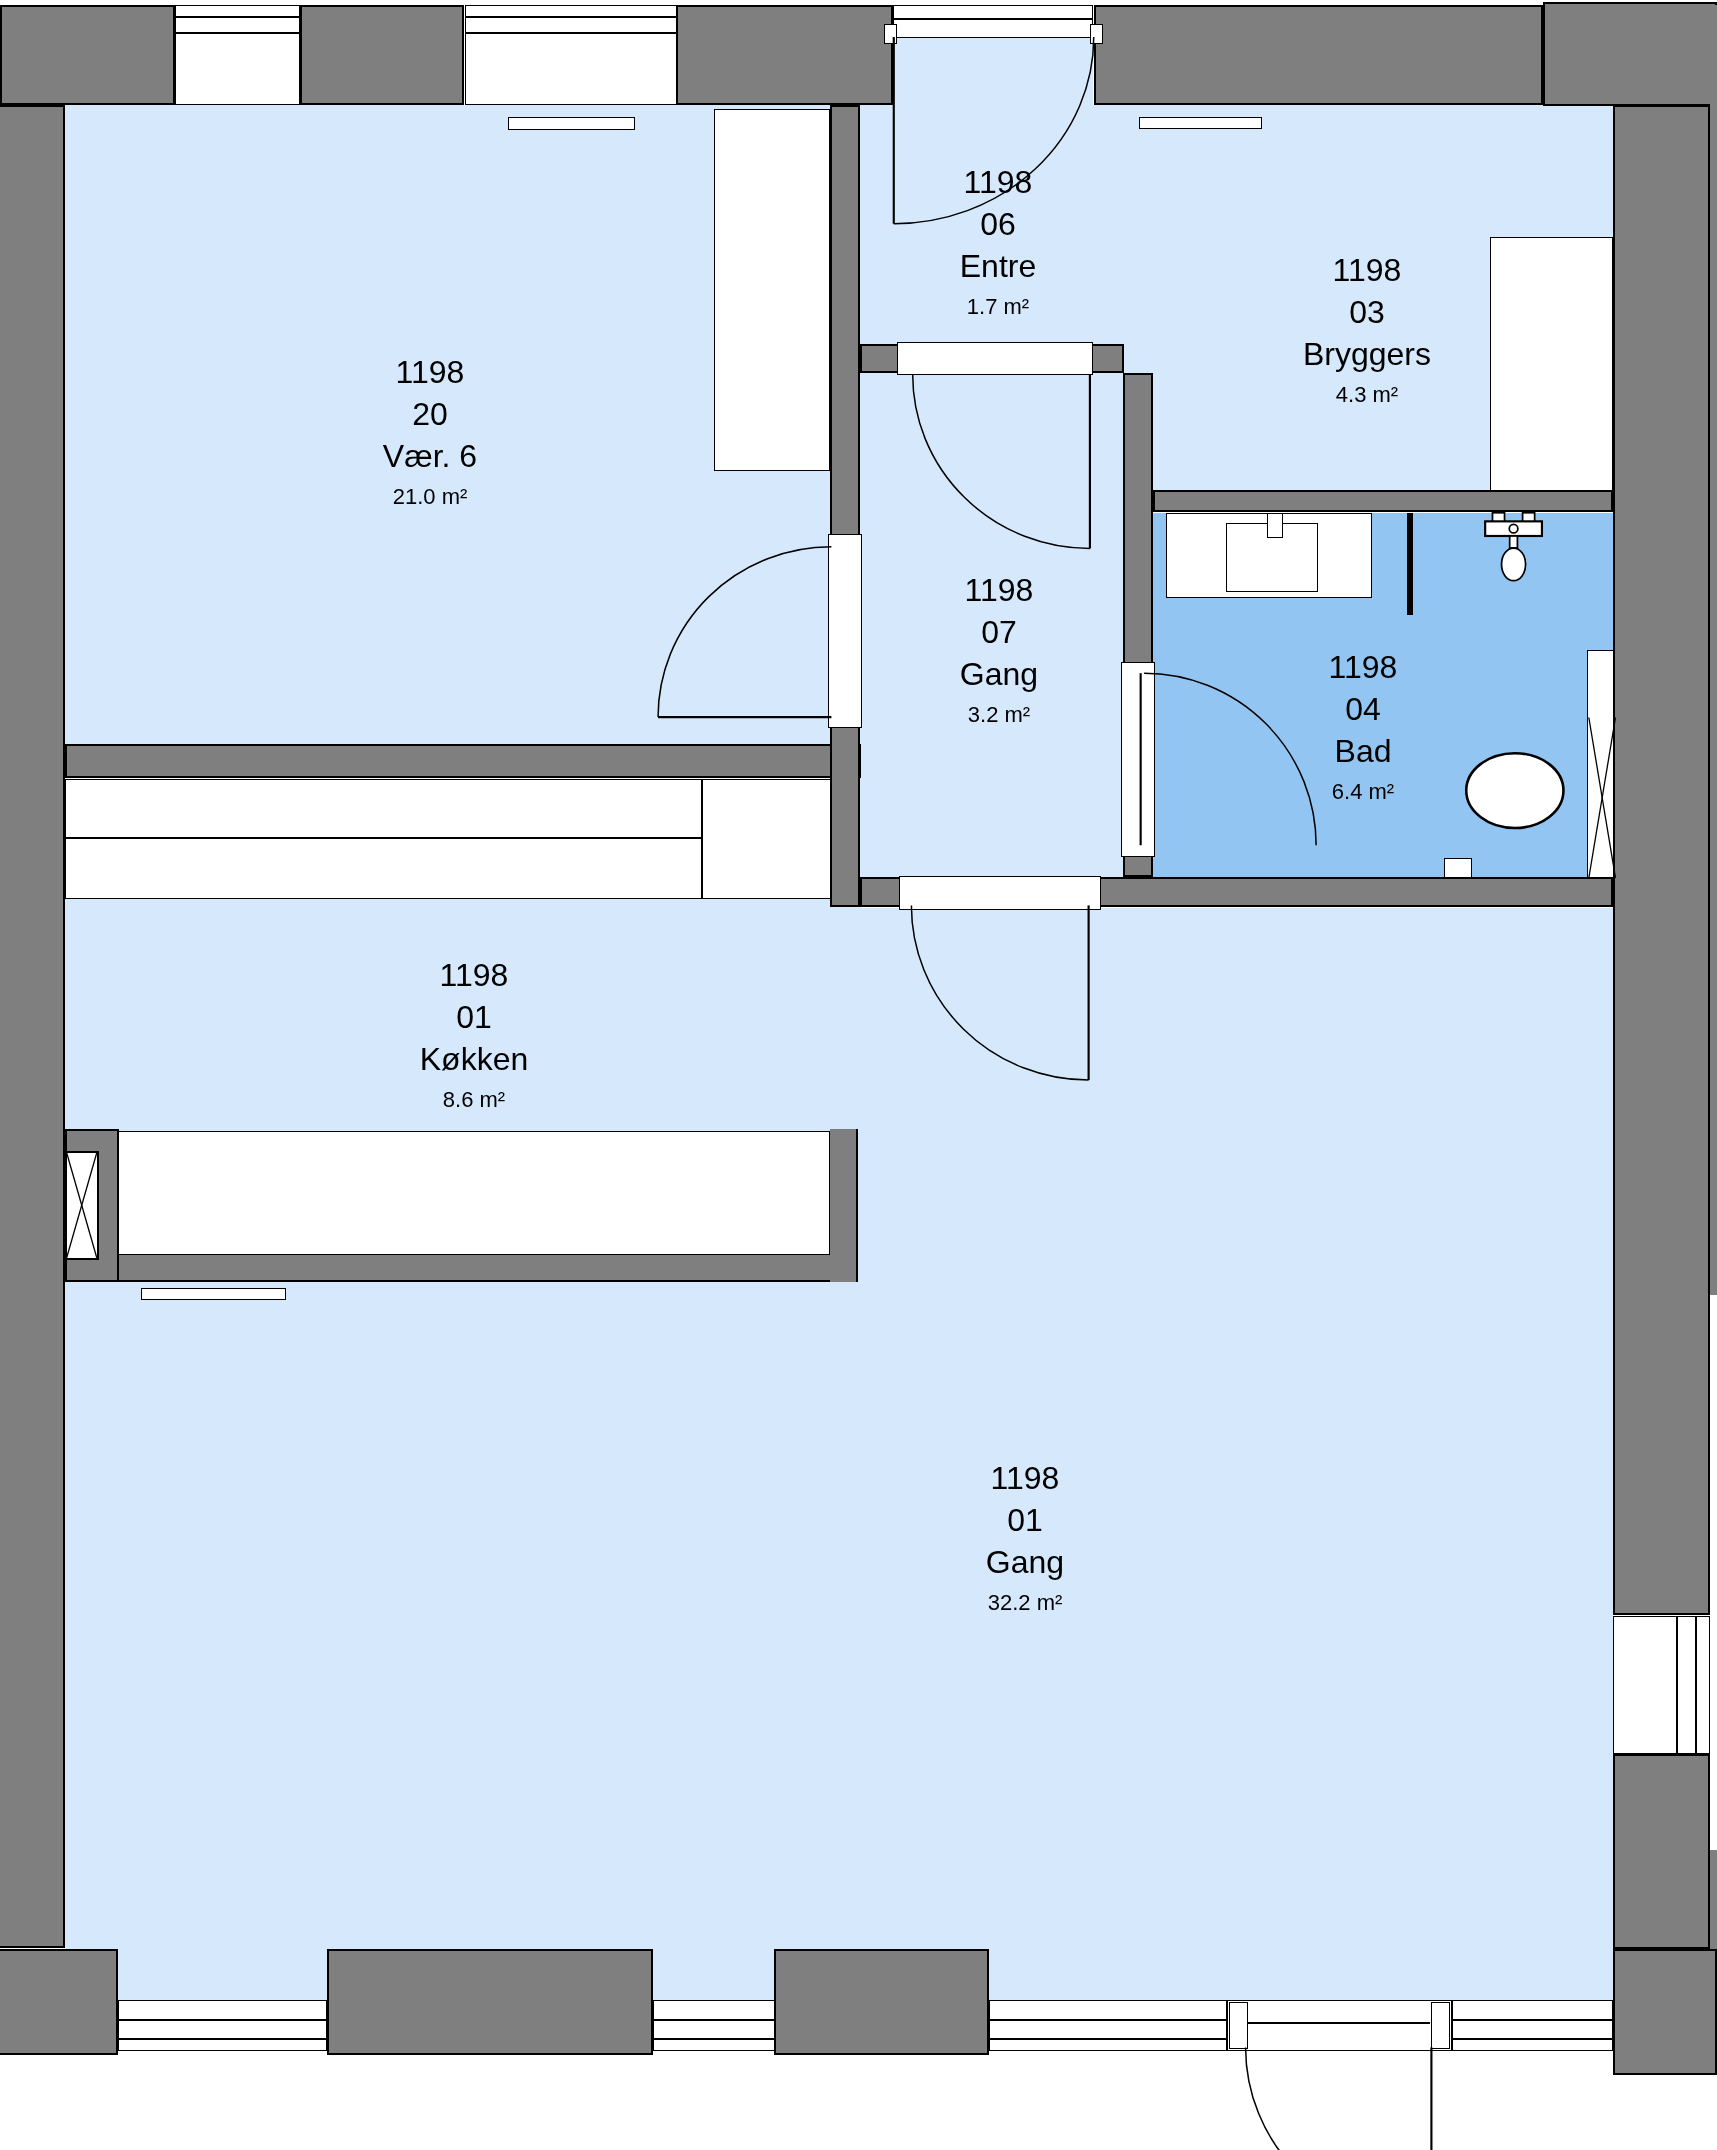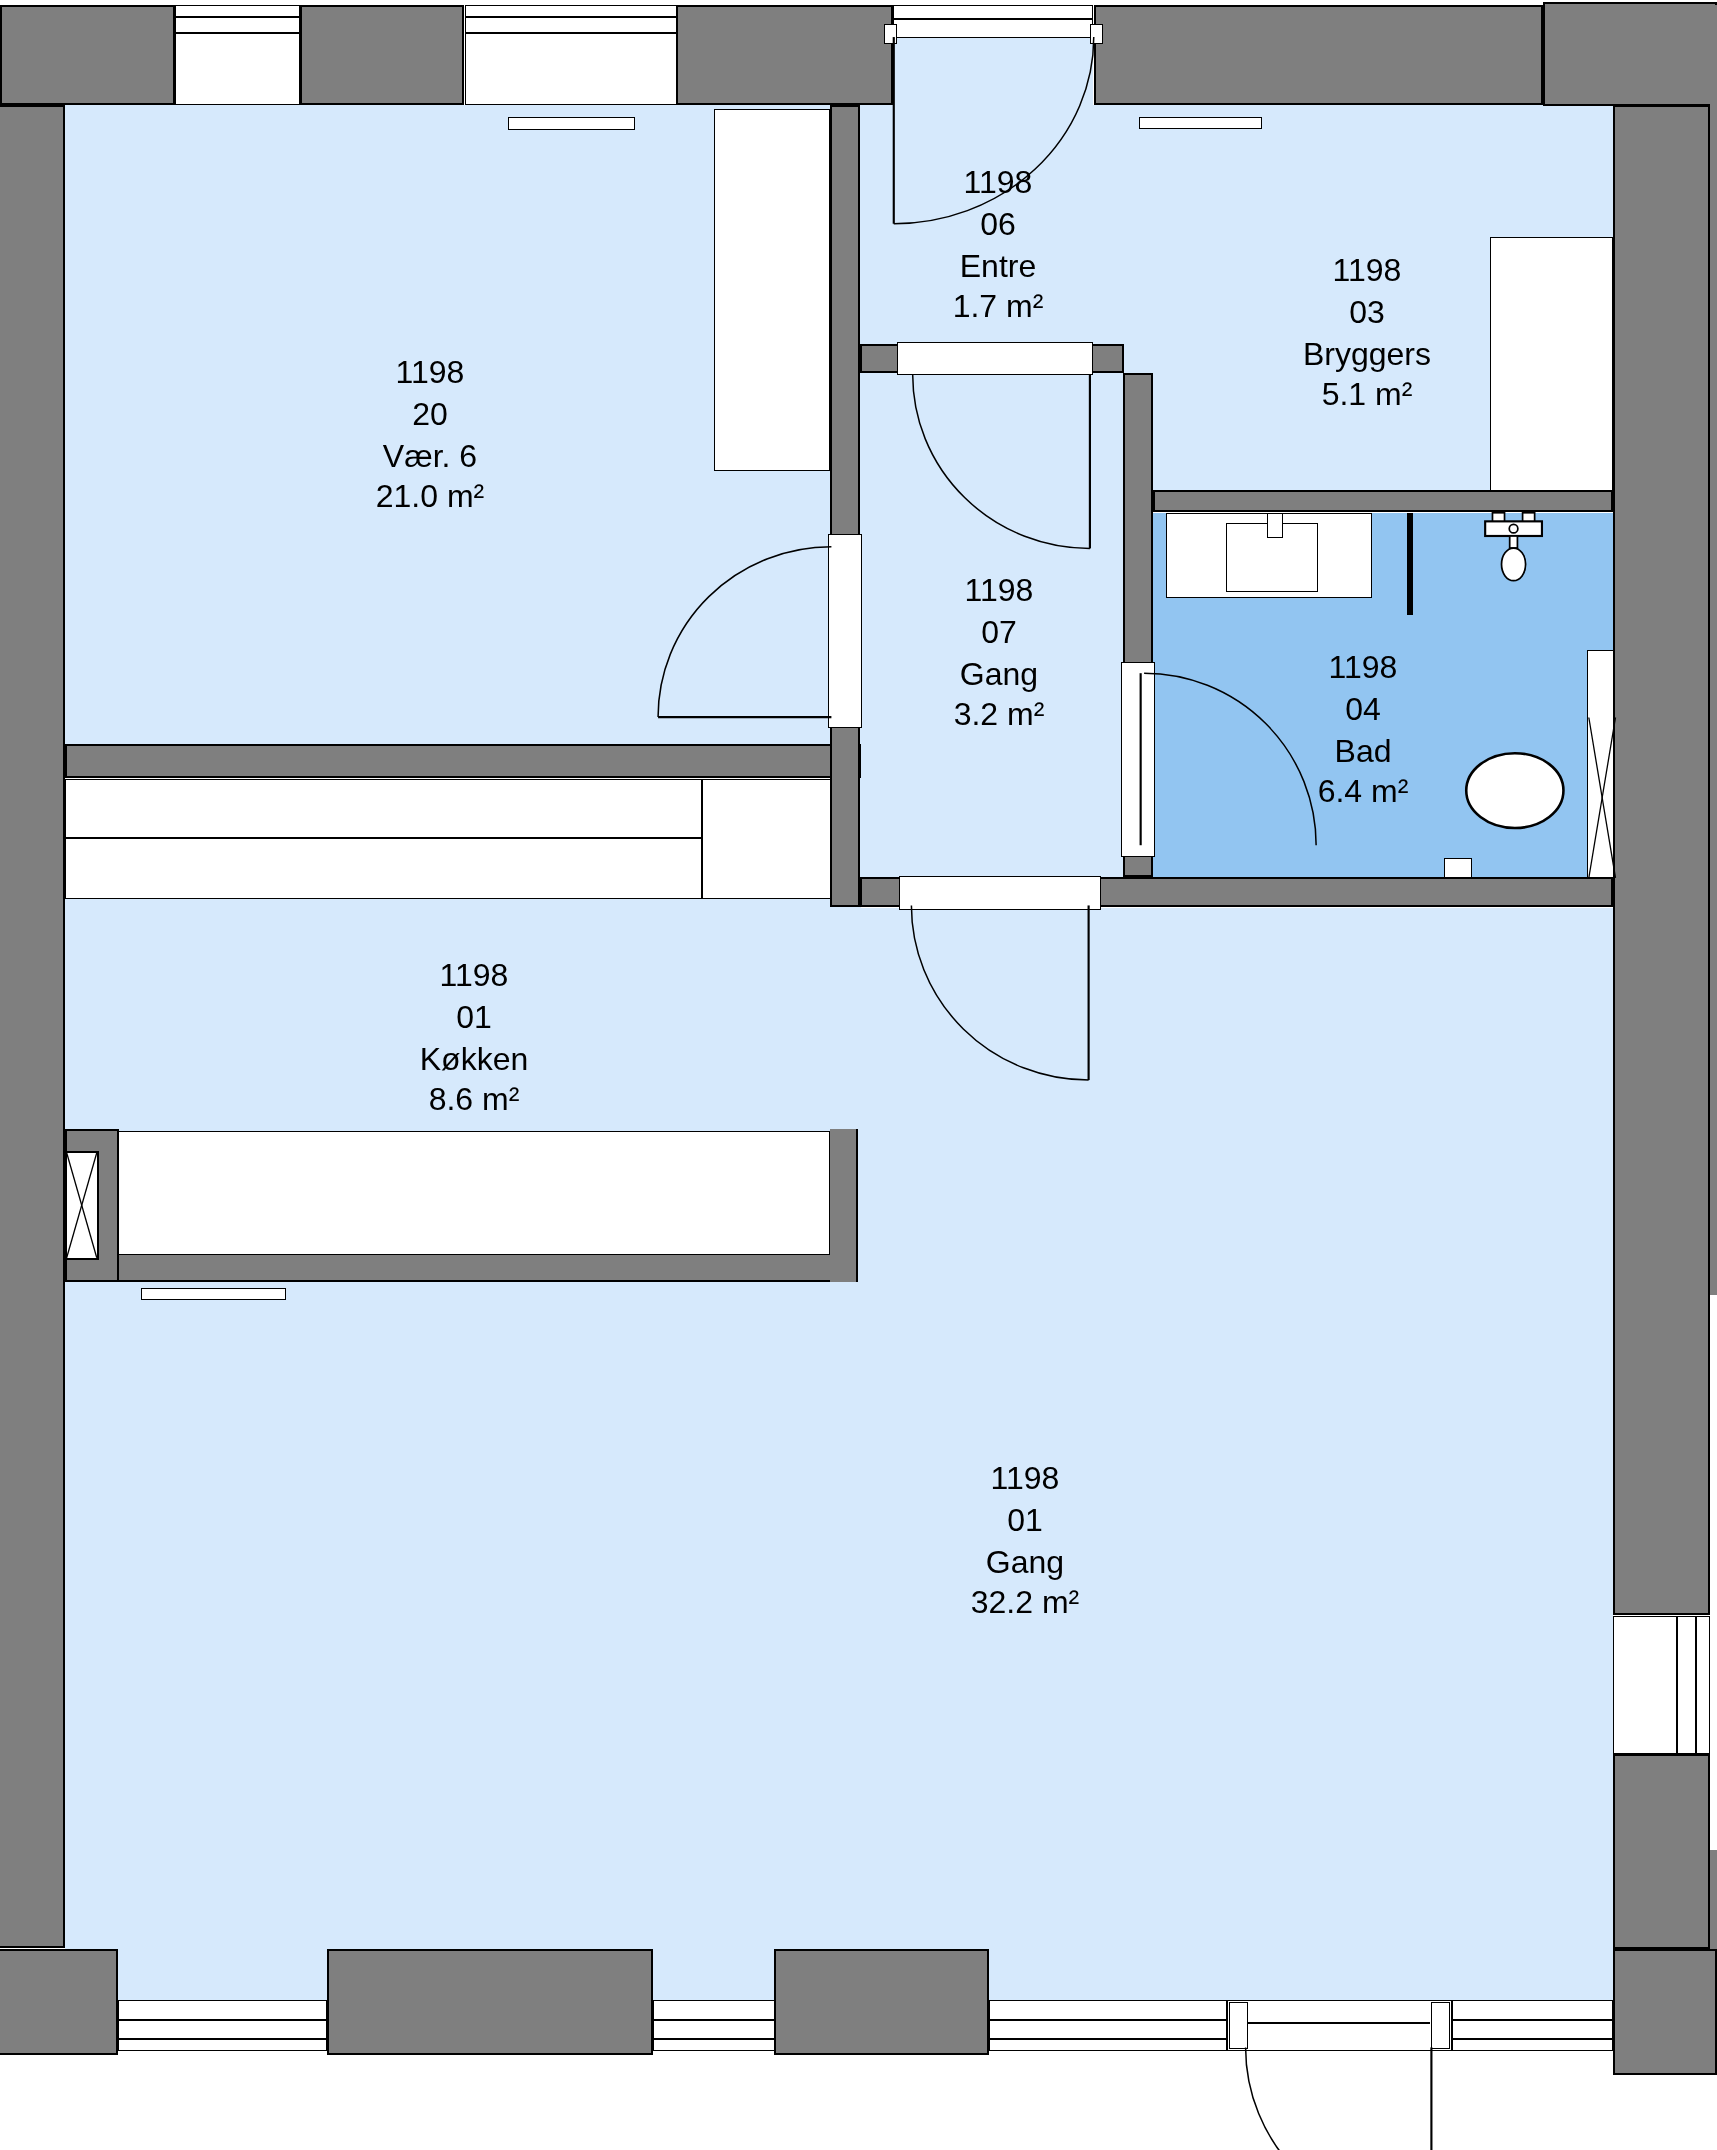--- a/index.html
+++ b/index.html
@@ -10,21 +10,21 @@
   .wet{background:var(--wet)}
   .wall{background:var(--wall);border:2.2px solid #000}
   .wall-nb{background:var(--wall)}
   .furn{background:#fff;border:1.7px solid #000}
   .frame{background:#fff;border:1.3px solid #000}
   .winbox{background:#fff;border:1.7px solid #000}
   .line{background:#000}
   .overlay{position:absolute;left:0;top:0;pointer-events:none}
   .room-label{position:absolute;transform:translateX(-50%);text-align:center;color:#000;white-space:nowrap}
   .room-label .l{display:block;font-size:32px;line-height:42px}
-  .room-label .a{display:block;font-size:32px;line-height:39px}
+  .room-label .a{display:block;font-size:22px;line-height:39px}
 </style>
 </head>
 <body>
 
 <div class="plan">
 
   <div class="abs floor" style="left:65px;top:105px;width:766px;height:639px"></div>
   <div class="abs floor" style="left:860px;top:105px;width:753px;height:407px"></div>
   <div class="abs floor" style="left:893px;top:38px;width:200px;height:68px"></div>
   <div class="abs floor" style="left:860px;top:373px;width:264px;height:504px"></div>
@@ -172,21 +172,21 @@
   <div class="room-label" style="left:998px;top:161px">
     <span class="l">1198</span>
     <span class="l">06</span>
     <span class="l">Entre</span>
     <span class="a">1.7 m²</span>
   </div>
   <div class="room-label" style="left:1367px;top:249px">
     <span class="l">1198</span>
     <span class="l">03</span>
     <span class="l">Bryggers</span>
-    <span class="a">5.1 m²</span>
+    <span class="a">4.3 m²</span>
   </div>
   <div class="room-label" style="left:999px;top:569px">
     <span class="l">1198</span>
     <span class="l">07</span>
     <span class="l">Gang</span>
     <span class="a">3.2 m²</span>
   </div>
   <div class="room-label" style="left:1363px;top:646px">
     <span class="l">1198</span>
     <span class="l">04</span>

